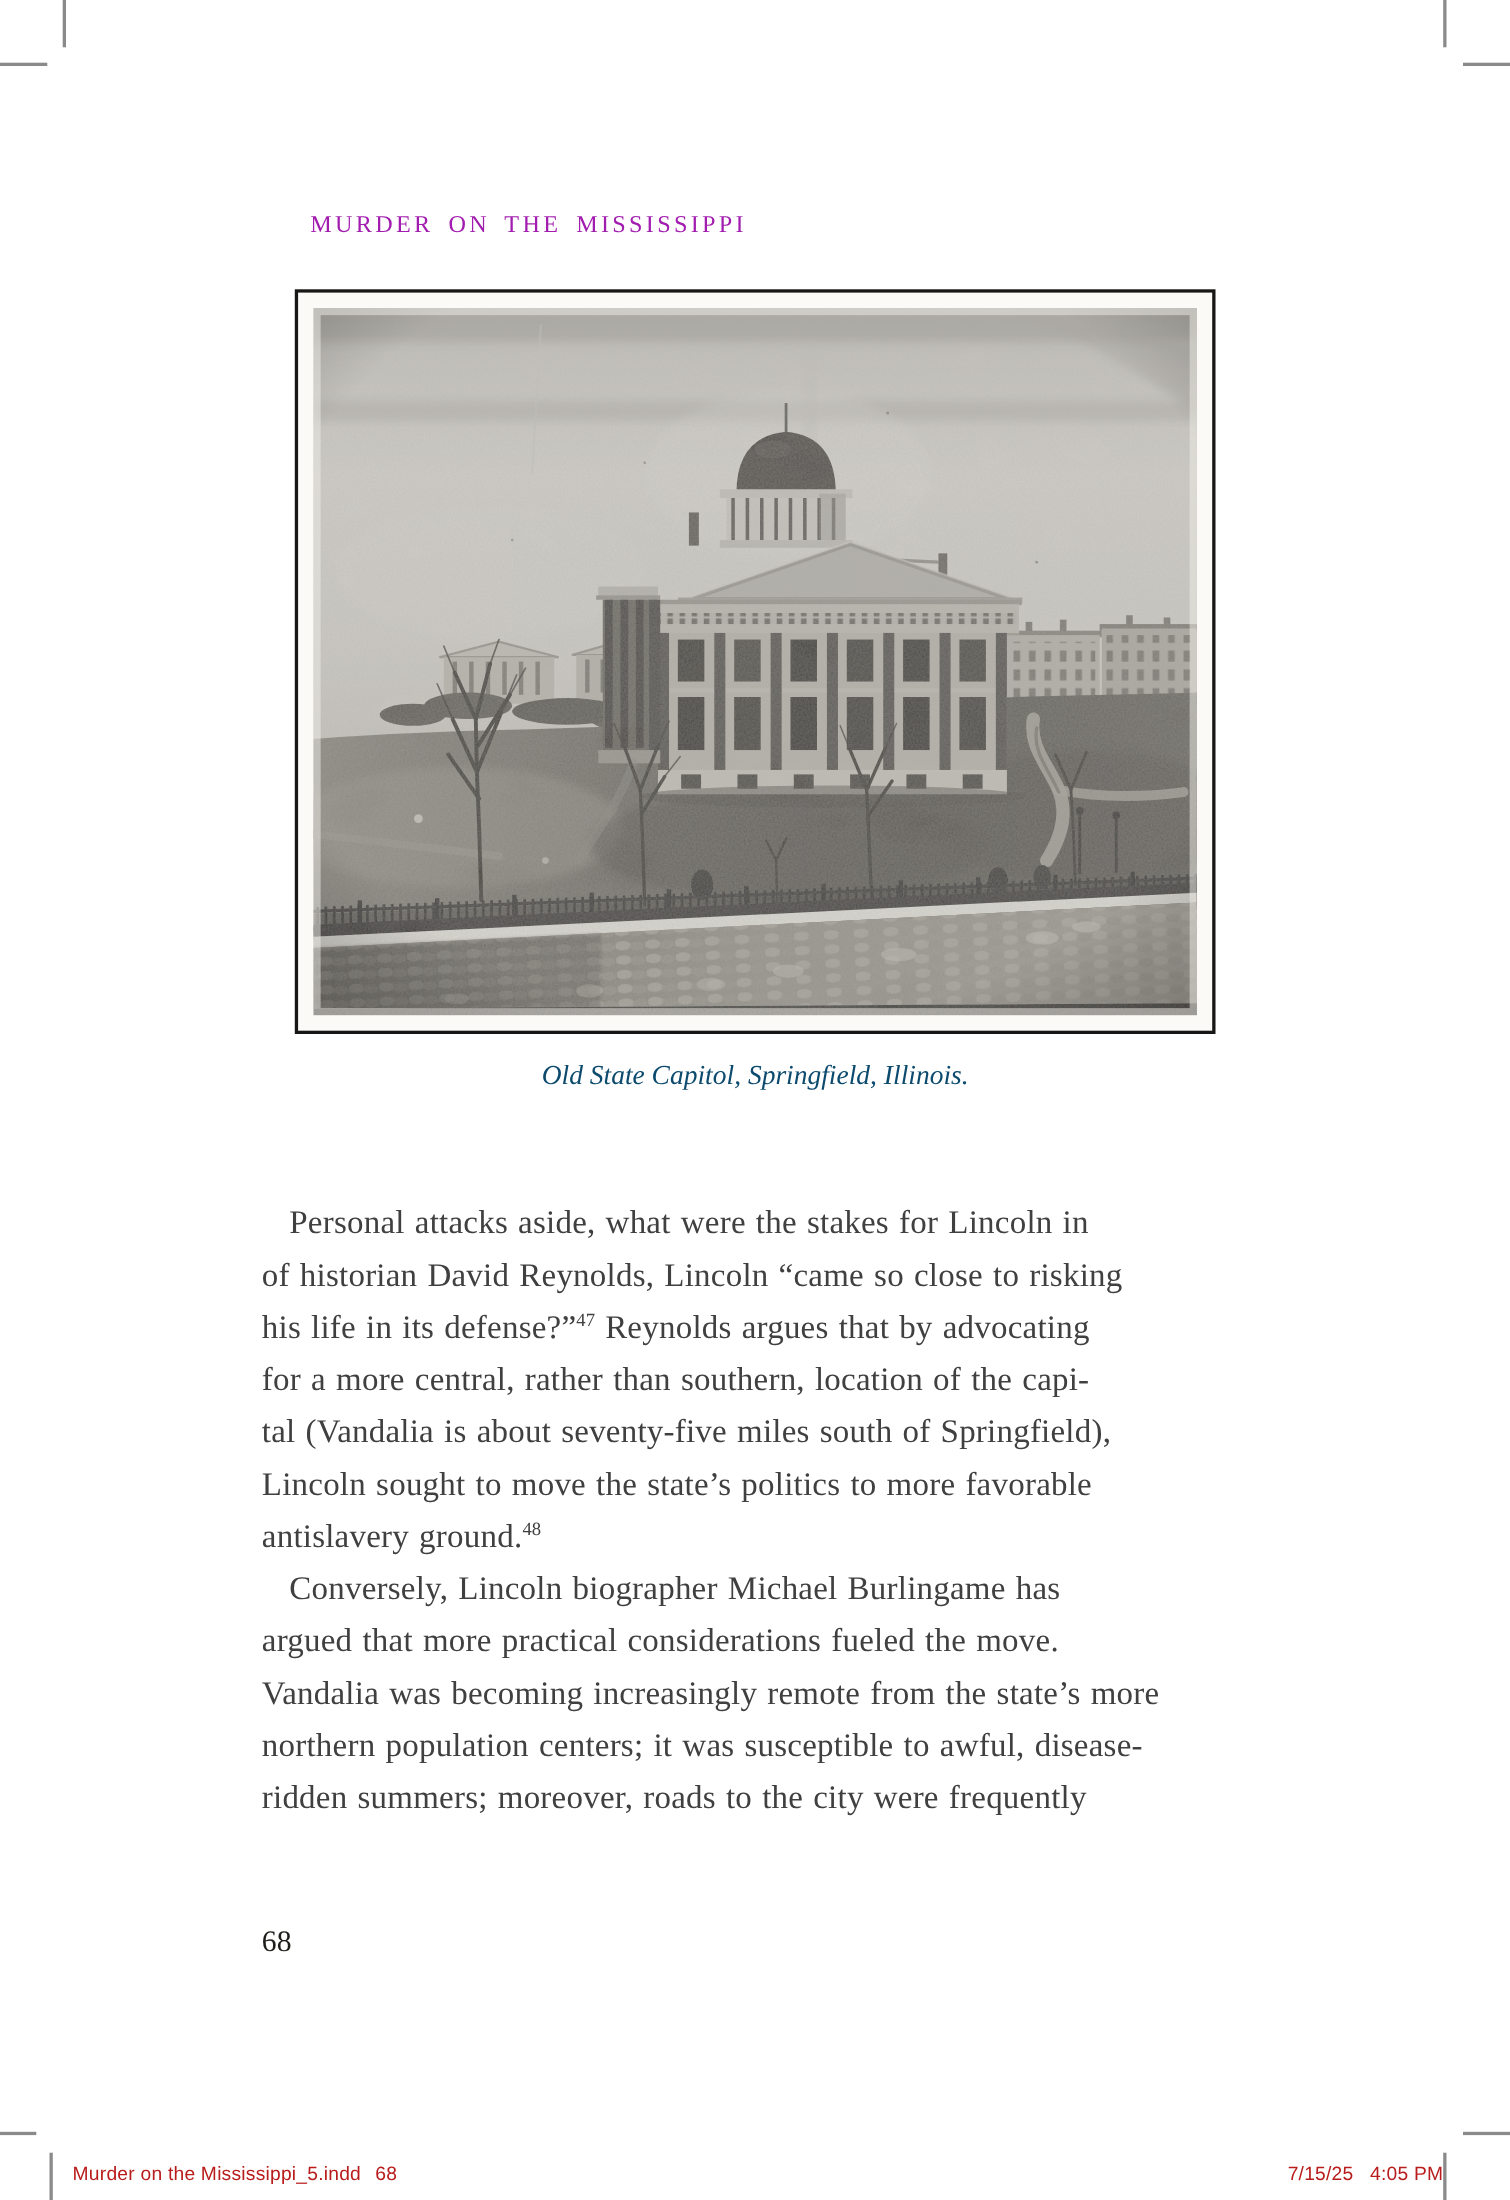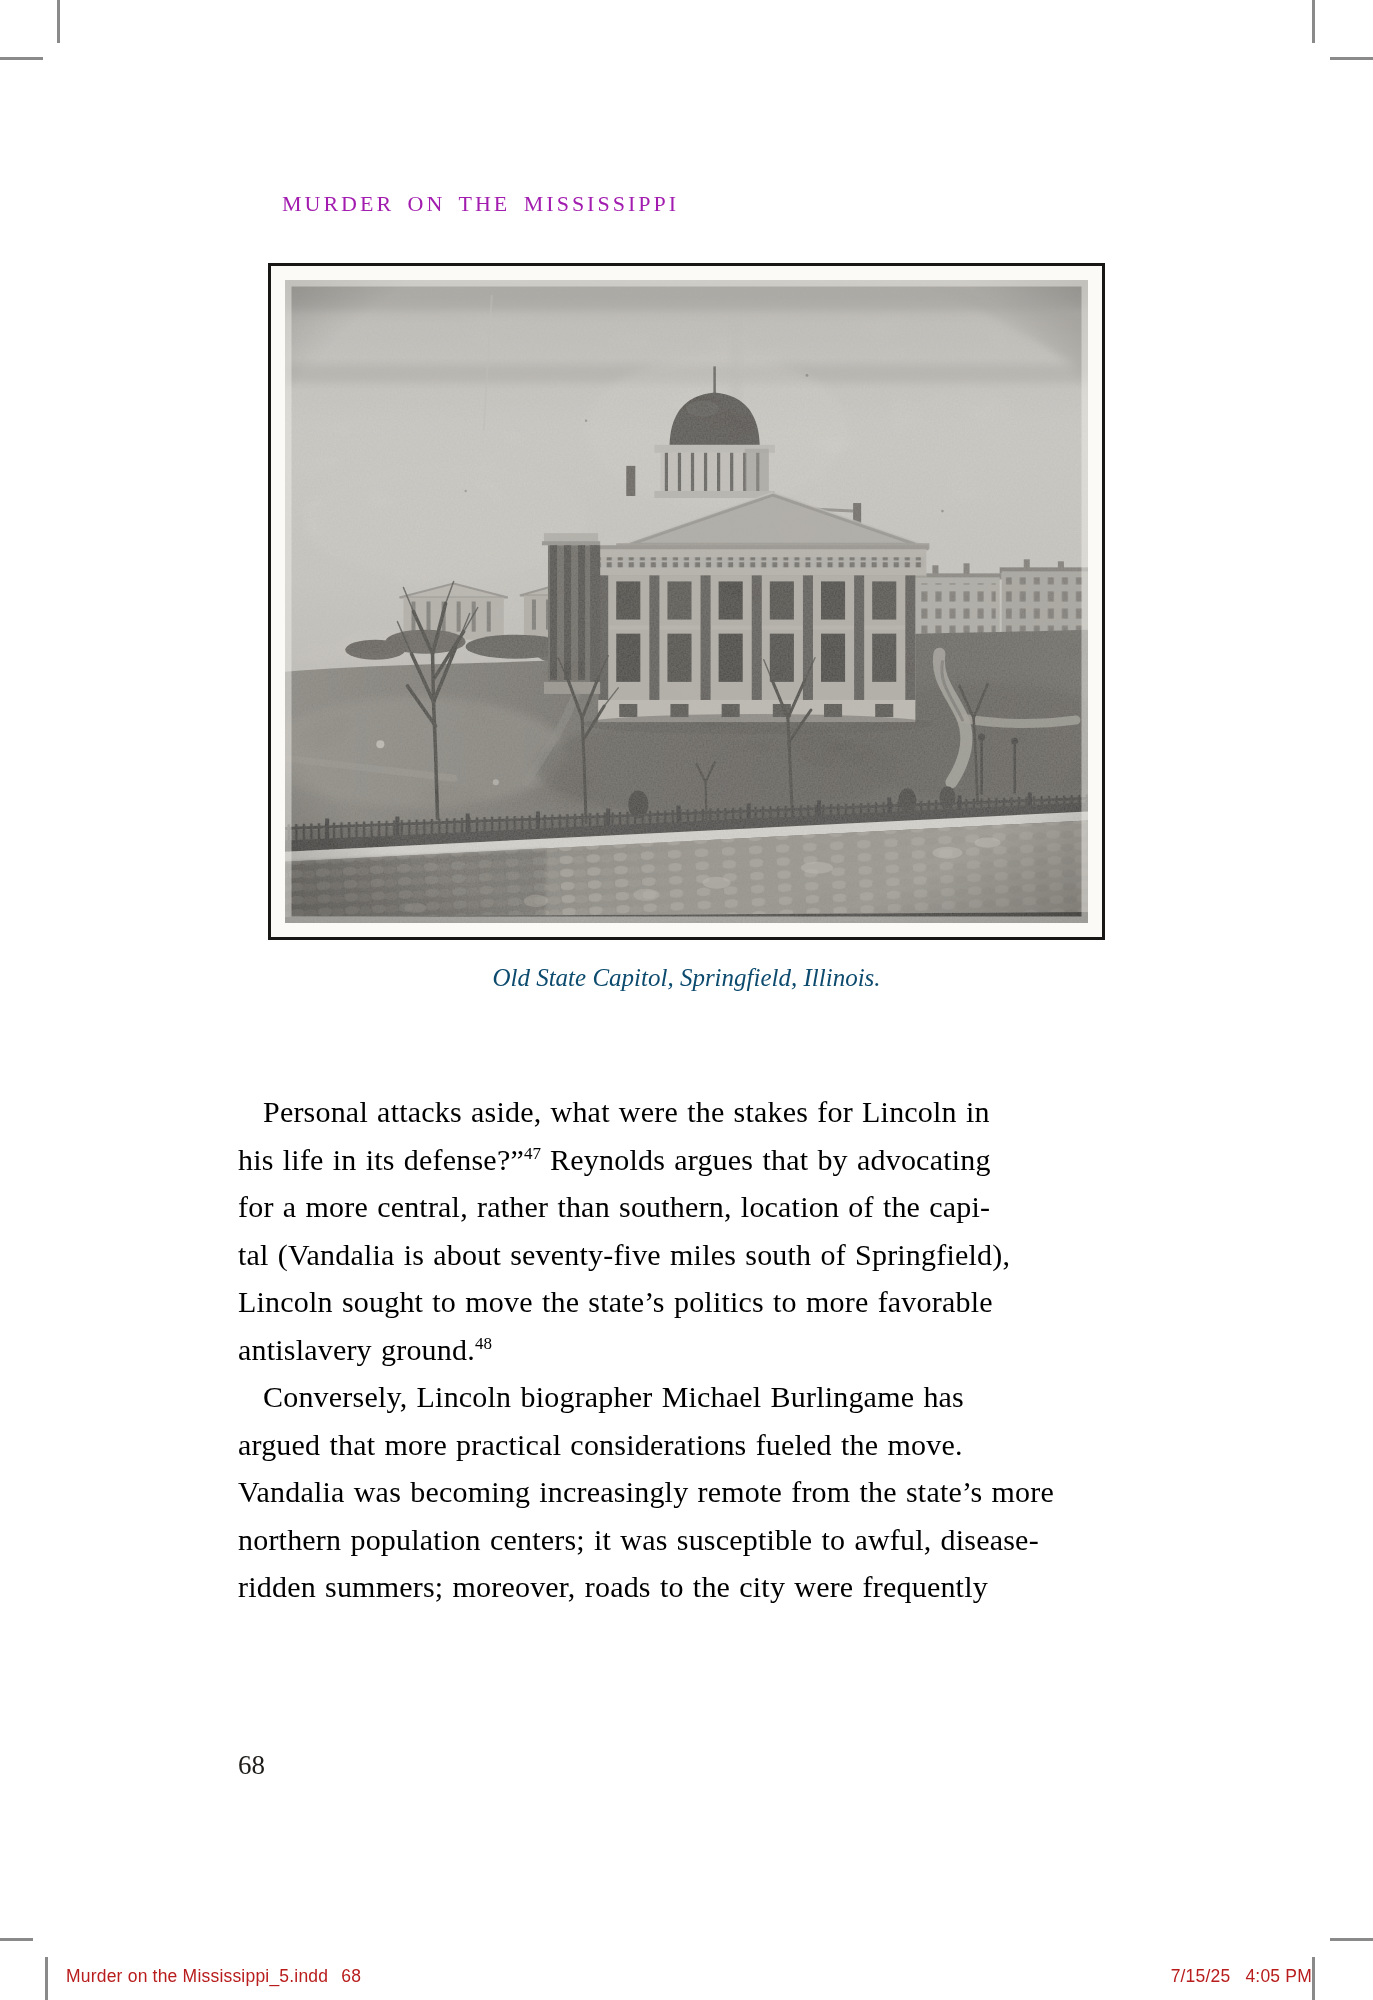--- a/index.html
+++ b/index.html
@@ -34,21 +34,21 @@
   .photo{width:100%;height:100%;overflow:hidden;background:#d6d4ce;}
   .photo svg{display:block;width:100%;height:100%;}
 
   .caption{
     position:absolute;left:268px;top:964px;width:837px;text-align:center;
     font-style:italic;font-size:25px;color:#0c4a6e;
   }
 
   .bodytext{
     position:absolute;left:238px;top:1088px;width:912px;
-    font-size:30px;line-height:47.5px;color:#000000;
+    font-size:30px;line-height:47.5px;color:#404040;
     letter-spacing:0.2px;word-spacing:1.5px;
   }
   .line{white-space:nowrap;text-align:left;}
   .line.indent{padding-left:25px;}
   sup.fn{font-size:17px;line-height:0;vertical-align:11px;letter-spacing:0;}
 
   .folio{
     position:absolute;left:238px;top:1750px;
     font-size:27px;color:#1f1d1a;
   }
@@ -370,20 +370,21 @@
         <rect x="3" y="3" width="794" height="634" fill="none" stroke="#efede7" stroke-width="7" opacity="0.5"></rect>
       </svg>
     </div>
   </figure>
 
   <div class="caption">Old State Capitol, Springfield, Illinois.</div>
 
   <main class="bodytext">
     <div class="para">
       <div class="line indent">Personal attacks aside, what were the stakes for Lincoln in</div>
+      <div class="line">of historian David Reynolds, Lincoln “came so close to risking</div>
       <div class="line"><span>his life in its defense?”</span><sup class="fn">47</sup><span> Reynolds argues that by advocating</span></div>
       <div class="line">for a more central, rather than southern, location of the capi-</div>
       <div class="line">tal (Vandalia is about seventy-five miles south of Springfield),</div>
       <div class="line">Lincoln sought to move the state’s politics to more favorable</div>
       <div class="line"><span>antislavery ground.</span><sup class="fn">48</sup><span></span></div>
     </div>
     <div class="para">
       <div class="line indent">Conversely, Lincoln biographer Michael Burlingame has</div>
       <div class="line">argued that more practical considerations fueled the move.</div>
       <div class="line">Vandalia was becoming increasingly remote from the state’s more</div>

